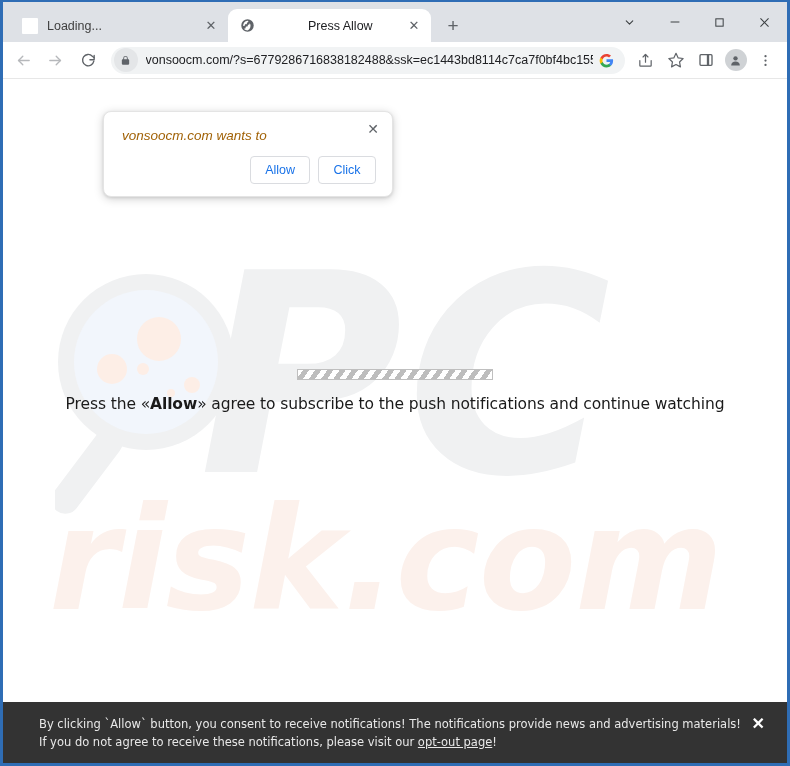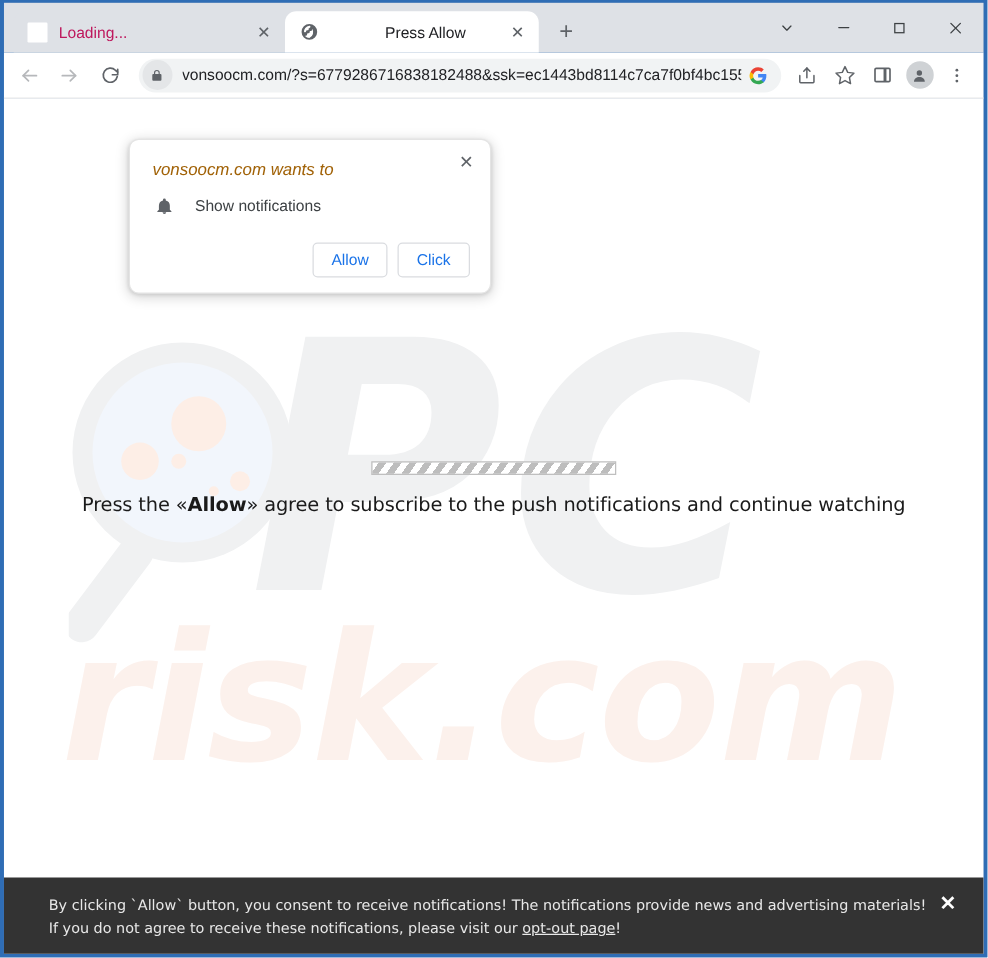--- a/index.html
+++ b/index.html
@@ -53,21 +53,21 @@
     display: flex; align-items: center; justify-content: center;
   }
   .favicon-blank { width: 16px; height: 16px; background: #ffffff; border-radius: 1px; }
 
   .tab-title {
     flex: 1 1 auto;
     white-space: nowrap;
     overflow: hidden;
     text-overflow: ellipsis;
     font-size: 12.5px;
-    color: #be185d;
+    color: #404040;
   }
   .tab.active .tab-title { color: #202124; margin-left: 44px; }
 
   .tab-close {
     flex: 0 0 18px;
     width: 18px; height: 18px;
     margin-left: 6px;
     display: flex; align-items: center; justify-content: center;
     border-radius: 50%;
     color: #5f6368;
@@ -502,28 +502,20 @@
       <div id="consent-text">
         <span>By clicking `Allow` button, you consent to receive notifications! The notifications provide news and advertising materials! If you do not agree to</span>
         <span>receive these notifications, please visit our </span><a href="#">opt-out page</a><span>!</span>
       </div>
       <div id="consent-close">✕</div>
     </div>
 
     <div id="permission-dialog">
       <div id="dialog-close">✕</div>
       <div id="dialog-title">vonsoocm.com wants to</div>
-      <div id="dialog-option">
-        <span id="bell-icon">
-          <svg width="15" height="16" viewBox="0 0 24 24" fill="currentColor">
-              <path d="M12 22a2.4 2.4 0 0 0 2.4-2.2H9.6A2.4 2.4 0 0 0 12 22zm7-5.6v-5a7 7 0 0 0-5.2-6.8V3.8a1.8 1.8 0 1 0-3.6 0v.8A7 7 0 0 0 5 11.4v5l-2 2v1h18v-1l-2-2z"></path>
-            </svg>
-        </span>
-        <span id="dialog-option-label">Show notifications</span>
-      </div>
       <div id="dialog-actions">
         <button class="dialog-btn">Allow</button>
         <button class="dialog-btn">Click</button>
       </div>
     </div>
 
   </div>
 </div>
 
 </body></html>

